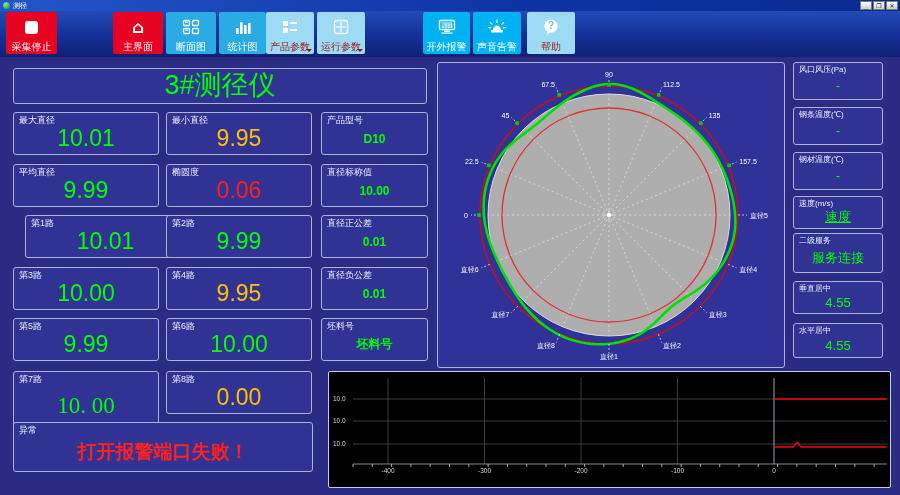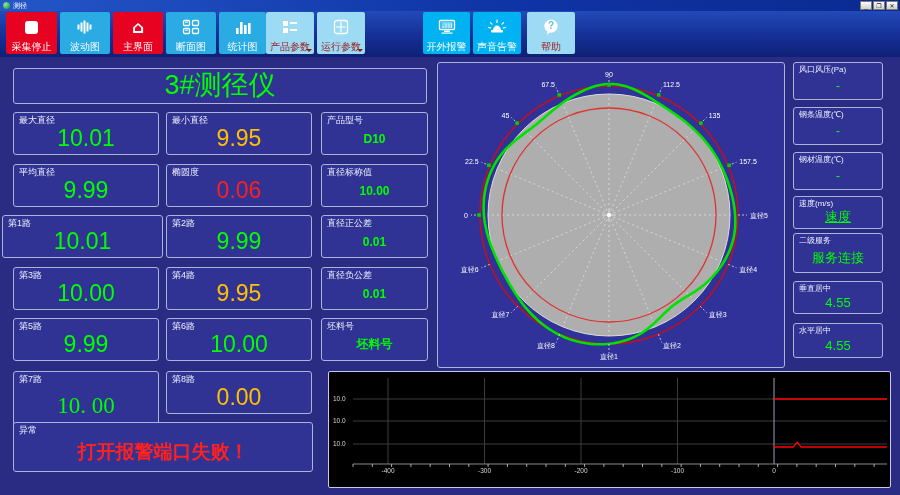--- a/index.html
+++ b/index.html
@@ -74,34 +74,20 @@
   </div>
 </div>
 
 <div class="toolbar" id="toolbar">
     <div class="tb-btn style-red" style="left: 6px; width: 51px;">
       <span class="icon-wrap">
         <span class="i-stop"></span>
       </span>
       <span class="tb-label">采集停止</span>
     </div>
-    <div class="tb-btn style-blue" style="left: 60px; width: 50px;">
-      <span class="icon-wrap">
-        <svg width="18" height="16">
-          <g fill="#fff">
-            <rect x="1.5" y="5.5" width="2" height="5"></rect>
-            <rect x="4.5" y="3.5" width="2" height="9"></rect>
-            <rect x="7.5" y="1.5" width="2" height="13"></rect>
-            <rect x="10.5" y="3.5" width="2" height="9"></rect>
-            <rect x="13.5" y="5.5" width="2" height="5"></rect>
-          </g>
-        </svg>
-      </span>
-      <span class="tb-label">波动图</span>
-    </div>
     <div class="tb-btn style-red" style="left: 113px; width: 50px;">
       <span class="icon-wrap">
         <span class="i-home">⌂</span>
       </span>
       <span class="tb-label">主界面</span>
     </div>
     <div class="tb-btn style-blue" style="left: 166px; width: 50px;">
       <span class="icon-wrap">
         <svg width="18" height="16">
           <g fill="none" stroke="#fff" stroke-width="1.3">
@@ -222,21 +208,21 @@
       <div class="p-value">
         <span class="v-red sz-big">0.06</span>
       </div>
     </div>
     <div class="panel" style="left: 321px; width: 107px; top: 164px; height: 43px;">
       <span class="p-label">直径标称值</span>
       <div class="p-value">
         <span class="v-green sz-small">10.00</span>
       </div>
     </div>
-    <div class="panel" style="left: 2px; width: 161px; top: 215px; height: 43px;">
+    <div class="panel" style="left: 25px; width: 161px; top: 215px; height: 43px;">
       <span class="p-label">第1路</span>
       <div class="p-value">
         <span class="v-green sz-big">10.01</span>
       </div>
     </div>
     <div class="panel" style="left: 166px; width: 146px; top: 215px; height: 43px;">
       <span class="p-label">第2路</span>
       <div class="p-value">
         <span class="v-green sz-big">9.99</span>
       </div>

